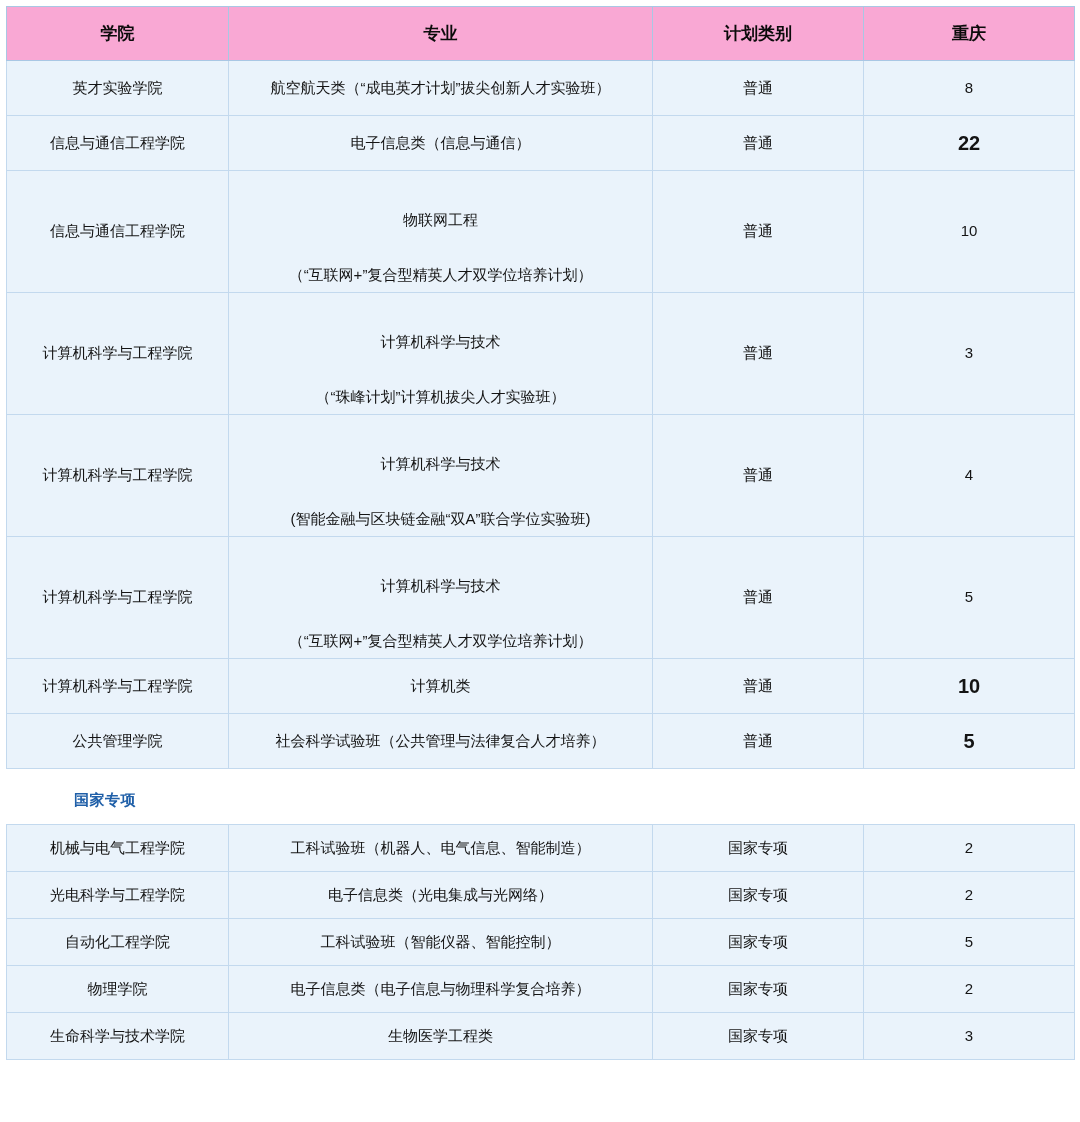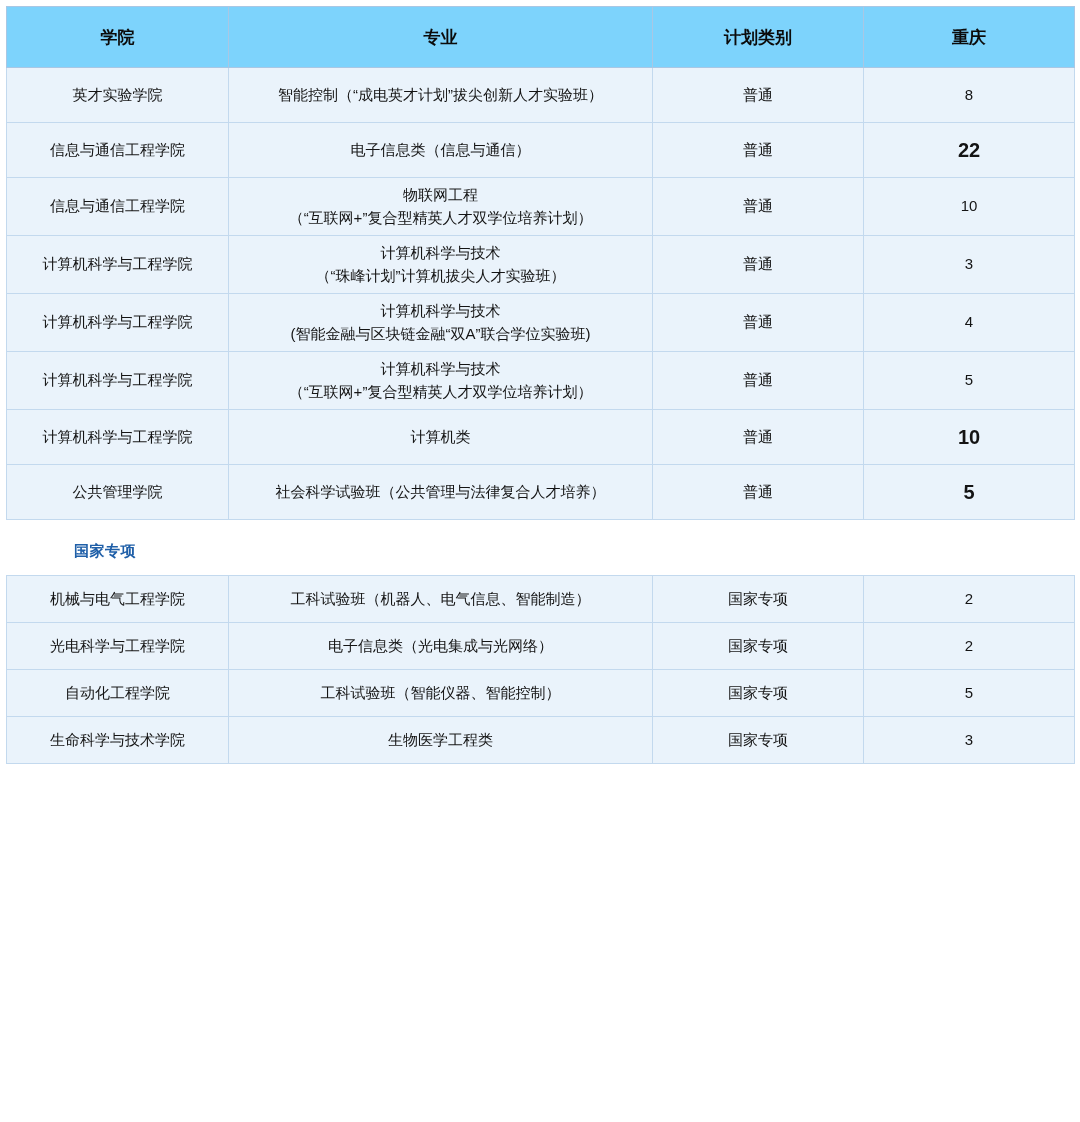--- a/index.html
+++ b/index.html
@@ -23,42 +23,42 @@
     width: 1068px;
     margin: 6px 6px 0 6px;
     table-layout: fixed;
   }
   table.enroll col.c1 { width: 222px; }
   table.enroll col.c2 { width: 424px; }
   table.enroll col.c3 { width: 211px; }
   table.enroll col.c4 { width: 211px; }
 
   table.enroll th {
-    background: #7dd3fc;
+    background: #f9a8d4;
     color: #0b0b0b;
     font-weight: bold;
     font-size: 17px;
-    height: 61px;
+    height: 54px;
     border: 1px solid #a9c7e4;
     text-align: center;
     vertical-align: middle;
   }
   table.enroll td {
     border: 1px solid #c3d9ee;
     background: #eaf3fb;
     text-align: center;
     vertical-align: middle;
     font-size: 15px;
     line-height: 1.5;
     height: 55px;
     padding: 6px 8px;
     color: #141414;
   }
   table.enroll td.two-line { height: 55px; }
-  table.enroll td .l2 { display: block; }
+  table.enroll td .l2 { display: block; margin-top: 32px; }
   table.enroll td.num { font-size: 15px; }
   table.enroll td.num.bold { font-weight: bold; font-size: 20px; }
 
   .section-title {
     font-size: 15px;
     font-weight: bold;
     color: #1f5fa8;
     margin: 22px 0 14px 74px;
     letter-spacing: 0.5px;
   }
@@ -81,21 +81,21 @@
       <tr>
         <th>学院</th>
         <th>专业</th>
         <th>计划类别</th>
         <th>重庆</th>
       </tr>
     </thead>
     <tbody id="tbody-1">
         <tr>
           <td>英才实验学院</td>
-          <td>智能控制（“成电英才计划”拔尖创新人才实验班）</td>
+          <td>航空航天类（“成电英才计划”拔尖创新人才实验班）</td>
           <td>普通</td>
           <td class="num">8</td>
         </tr>
         <tr>
           <td>信息与通信工程学院</td>
           <td>电子信息类（信息与通信）</td>
           <td>普通</td>
           <td class="num bold">22</td>
         </tr>
         <tr>
@@ -171,20 +171,26 @@
           <td>国家专项</td>
           <td class="num">2</td>
         </tr>
         <tr>
           <td>自动化工程学院</td>
           <td>工科试验班（智能仪器、智能控制）</td>
           <td>国家专项</td>
           <td class="num">5</td>
         </tr>
         <tr>
+          <td>物理学院</td>
+          <td>电子信息类（电子信息与物理科学复合培养）</td>
+          <td>国家专项</td>
+          <td class="num">2</td>
+        </tr>
+        <tr>
           <td>生命科学与技术学院</td>
           <td>生物医学工程类</td>
           <td>国家专项</td>
           <td class="num">3</td>
         </tr>
       </tbody>
   </table>
 
 </div>
 

